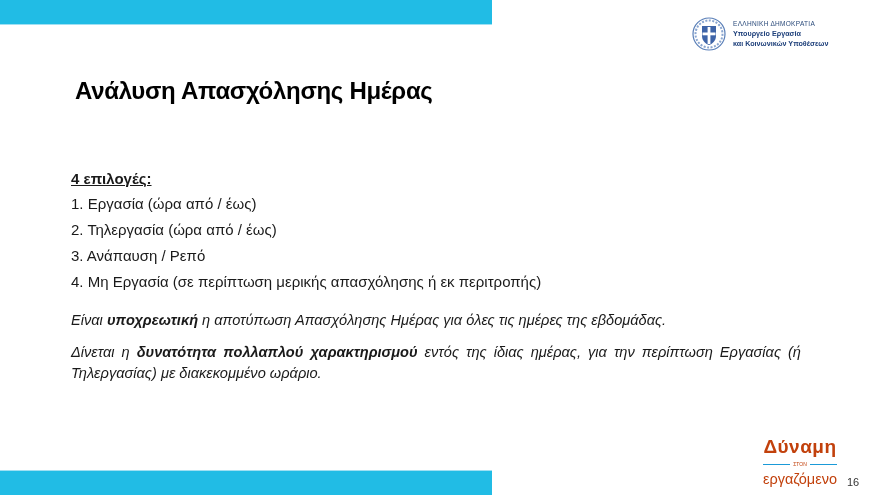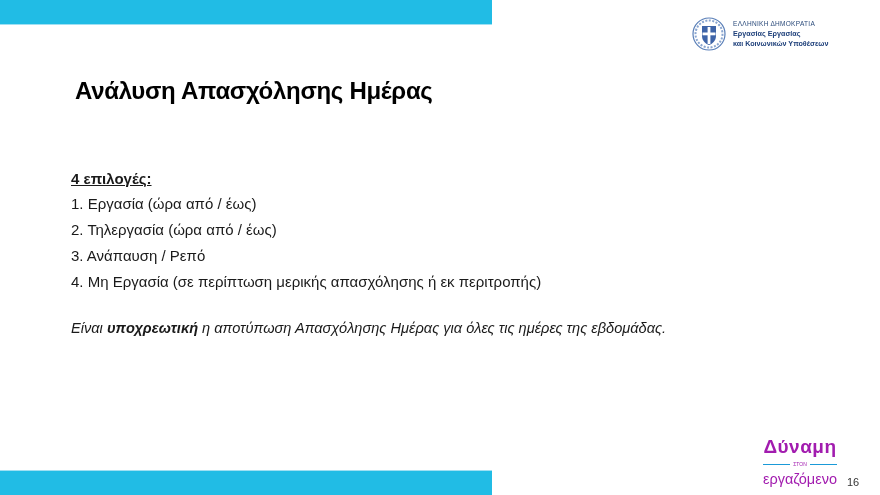--- a/index.html
+++ b/index.html
@@ -21,24 +21,24 @@
     position: absolute; left: 75px; top: 77px; margin: 0;
     font-size: 24px; font-weight: bold; letter-spacing: -0.3px; color: #000;
     font-family: "Liberation Sans", sans-serif;
   }
 
   .options { position: absolute; left: 71px; top: 144px; font-size: 15px; color: #1a1a1a; }
   .options .heading { font-weight: bold; text-decoration: underline; height: 22px; line-height: 20px; margin-top: 25px; }
   .options .item { height: 26px; line-height: 26px; }
 
   .paras { position: absolute; left: 71px; top: 310px; width: 730px; font-size: 14.6px; color: #1a1a1a; font-style: italic; }
-  .paras p { margin: 8px 0 11px 0; line-height: 21px; text-align: justify; text-align-last: left; }
+  .paras p { margin: 0 0 11px 0; line-height: 21px; text-align: justify; text-align-last: left; }
   .paras b { font-weight: bold; }
 
-  .brand { position: absolute; left: 760px; top: 437px; width: 80px; text-align: center; color: #a21caf; font-family: "Liberation Sans", sans-serif; }
+  .brand { position: absolute; left: 760px; top: 437px; width: 80px; text-align: center; color: #c2410c; font-family: "Liberation Sans", sans-serif; }
   .brand .b1 { font-size: 19px; font-weight: bold; line-height: 20px; display: block; letter-spacing: 0.5px; }
   .brand .b2 { display: flex; align-items: center; justify-content: center; font-size: 5px; line-height: 10px; margin: 2px 0; }
   .brand .b2::before, .brand .b2::after { content: ""; flex: 1; height: 1px; background: #1a9ad8; margin: 0 3px; }
   .brand .b3 { font-size: 14.5px; font-weight: normal; line-height: 16px; display: block; }
 
   .page-num { position: absolute; left: 847px; top: 476px; font-size: 11px; color: #333; }
 </style>
 </head>
 <body>
 
@@ -48,37 +48,38 @@
 <div class="ministry">
   <svg class="emblem" viewBox="0 0 36 36">
     <circle cx="18" cy="18" r="16" fill="none" stroke="#5a7fb8" stroke-width="1.2"></circle>
     <circle cx="18" cy="18" r="13.5" fill="none" stroke="#8aa6d0" stroke-width="2" stroke-dasharray="2 1.5"></circle>
     <path d="M11 10 H25 V20 C25 25 21 28 18 29 C15 28 11 25 11 20 Z" fill="#3e64a8"></path>
     <rect x="16.6" y="11" width="2.8" height="17" fill="#ffffff"></rect>
     <rect x="11.5" y="16.5" width="13" height="2.8" fill="#ffffff"></rect>
   </svg>
   <div class="ministry-text">
     <span class="l1">ΕΛΛΗΝΙΚΗ ΔΗΜΟΚΡΑΤΙΑ</span>
-    <span class="l2">Εργασίας Εργασίας</span>
+    <span class="l2">Υπουργείο Εργασία</span>
     <span class="l3">και Κοινωνικών Υποθέσεων</span>
   </div>
 </div>
 
 <h1 class="title">Ανάλυση Απασχόλησης Ημέρας</h1>
 
 <div class="options">
   <div class="heading">4 επιλογές:</div>
   <div class="item">1. Εργασία (ώρα από / έως)</div>
   <div class="item">2. Τηλεργασία (ώρα από / έως)</div>
   <div class="item">3. Ανάπαυση / Ρεπό</div>
   <div class="item">4. Μη Εργασία (σε περίπτωση μερικής απασχόλησης ή εκ περιτροπής)</div>
 </div>
 
 <div class="paras">
   <p><span>Είναι </span><b>υποχρεωτική</b><span> η αποτύπωση Απασχόλησης Ημέρας για όλες τις ημέρες της εβδομάδας.</span></p>
+  <p><span>Δίνεται η </span><b>δυνατότητα πολλαπλού χαρακτηρισμού</b><span> εντός της ίδιας ημέρας, για την περίπτωση Εργασίας (ή Τηλεργασίας) με διακεκομμένο ωράριο.</span></p>
 </div>
 
 <div class="brand">
   <span class="b1">Δύναμη</span>
   <span class="b2">ΣΤΟΝ</span>
   <span class="b3">εργαζόμενο</span>
 </div>
 
 <div class="page-num">16</div>
 

